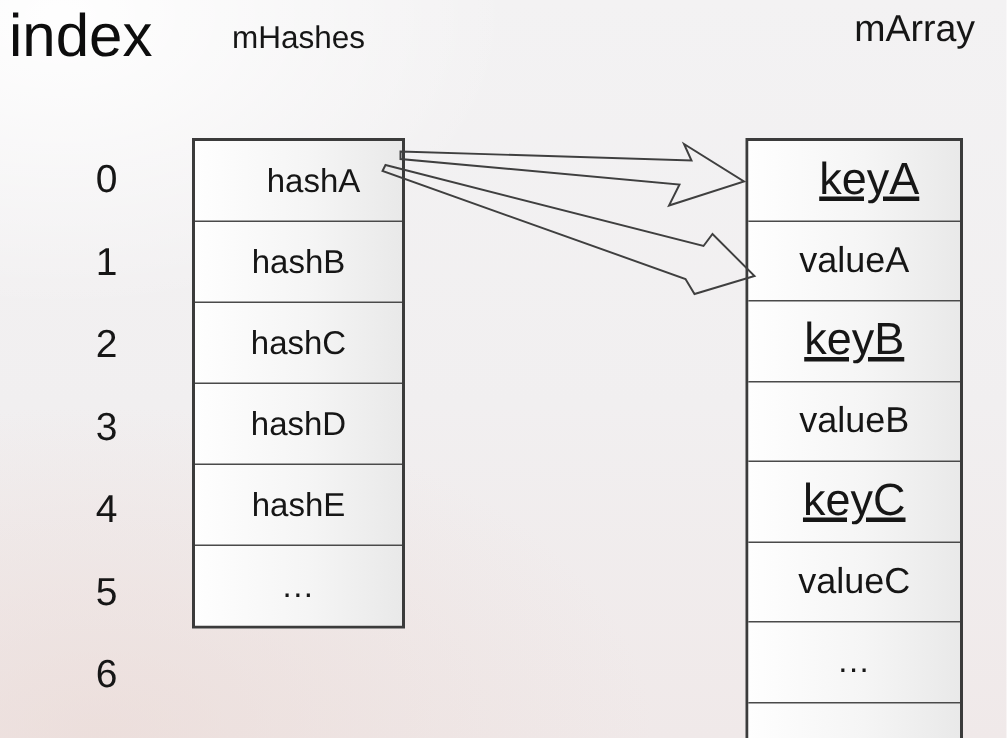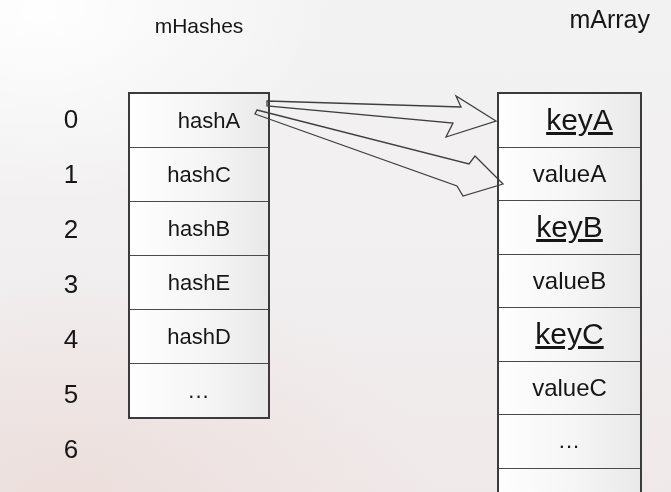--- a/index.html
+++ b/index.html
@@ -47,39 +47,40 @@
   .cell.dots  { font-size:22px; letter-spacing:1px; }
   .cell.partial { height:45px; }
   .arrows { position:absolute; left:0; top:0; pointer-events:none; }
   .arrows polygon { fill:none; stroke:#3f3f3f; stroke-width:1.3; stroke-linejoin:miter; }
 </style>
 </head>
 <body>
 
 <div class="canvas">
 
+  <div class="title-index">index</div>
   <div class="hdr-mhashes">mHashes</div>
   <div class="hdr-marray">mArray</div>
 
   <div class="index-col">
     <div class="index-cell">0</div>
     <div class="index-cell">1</div>
     <div class="index-cell">2</div>
     <div class="index-cell">3</div>
     <div class="index-cell">4</div>
     <div class="index-cell">5</div>
     <div class="index-cell">6</div>
   </div>
 
   <div class="tbl tbl-mhashes">
     <div class="cell">hashA</div>
+    <div class="cell">hashB</div>
     <div class="cell">hashC</div>
-    <div class="cell">hashB</div>
+    <div class="cell">hashD</div>
     <div class="cell">hashE</div>
-    <div class="cell">hashD</div>
     <div class="cell dots">...</div>
   </div>
 
   <div class="tbl tbl-marray">
     <div class="cell key">keyA</div>
     <div class="cell value">valueA</div>
     <div class="cell key">keyB</div>
     <div class="cell value">valueB</div>
     <div class="cell key">keyC</div>
     <div class="cell value">valueC</div>

